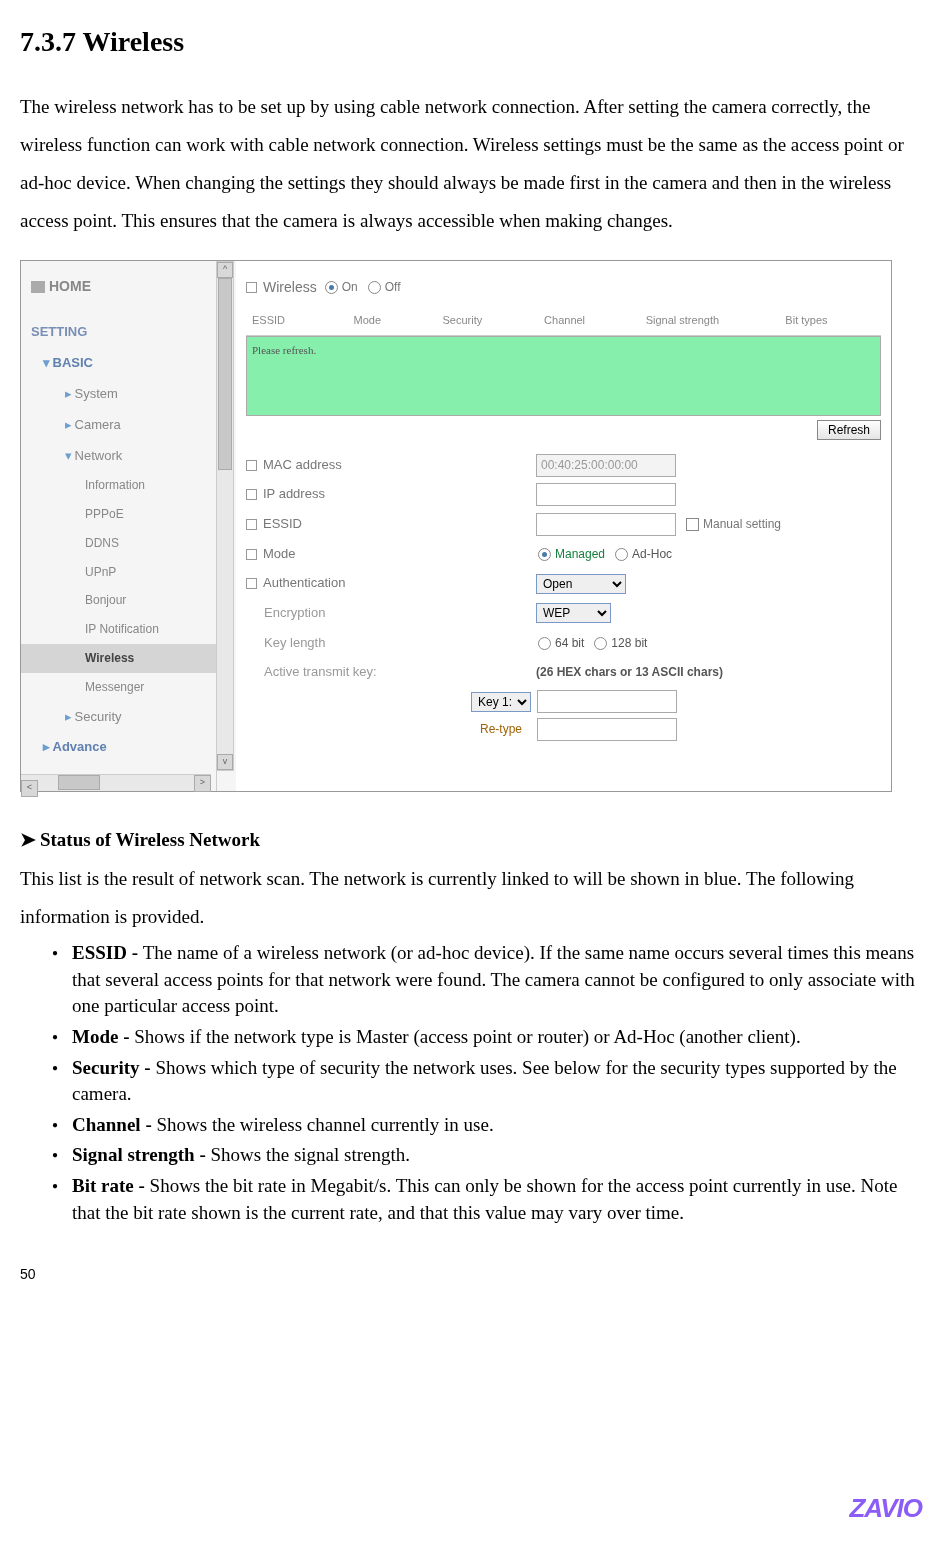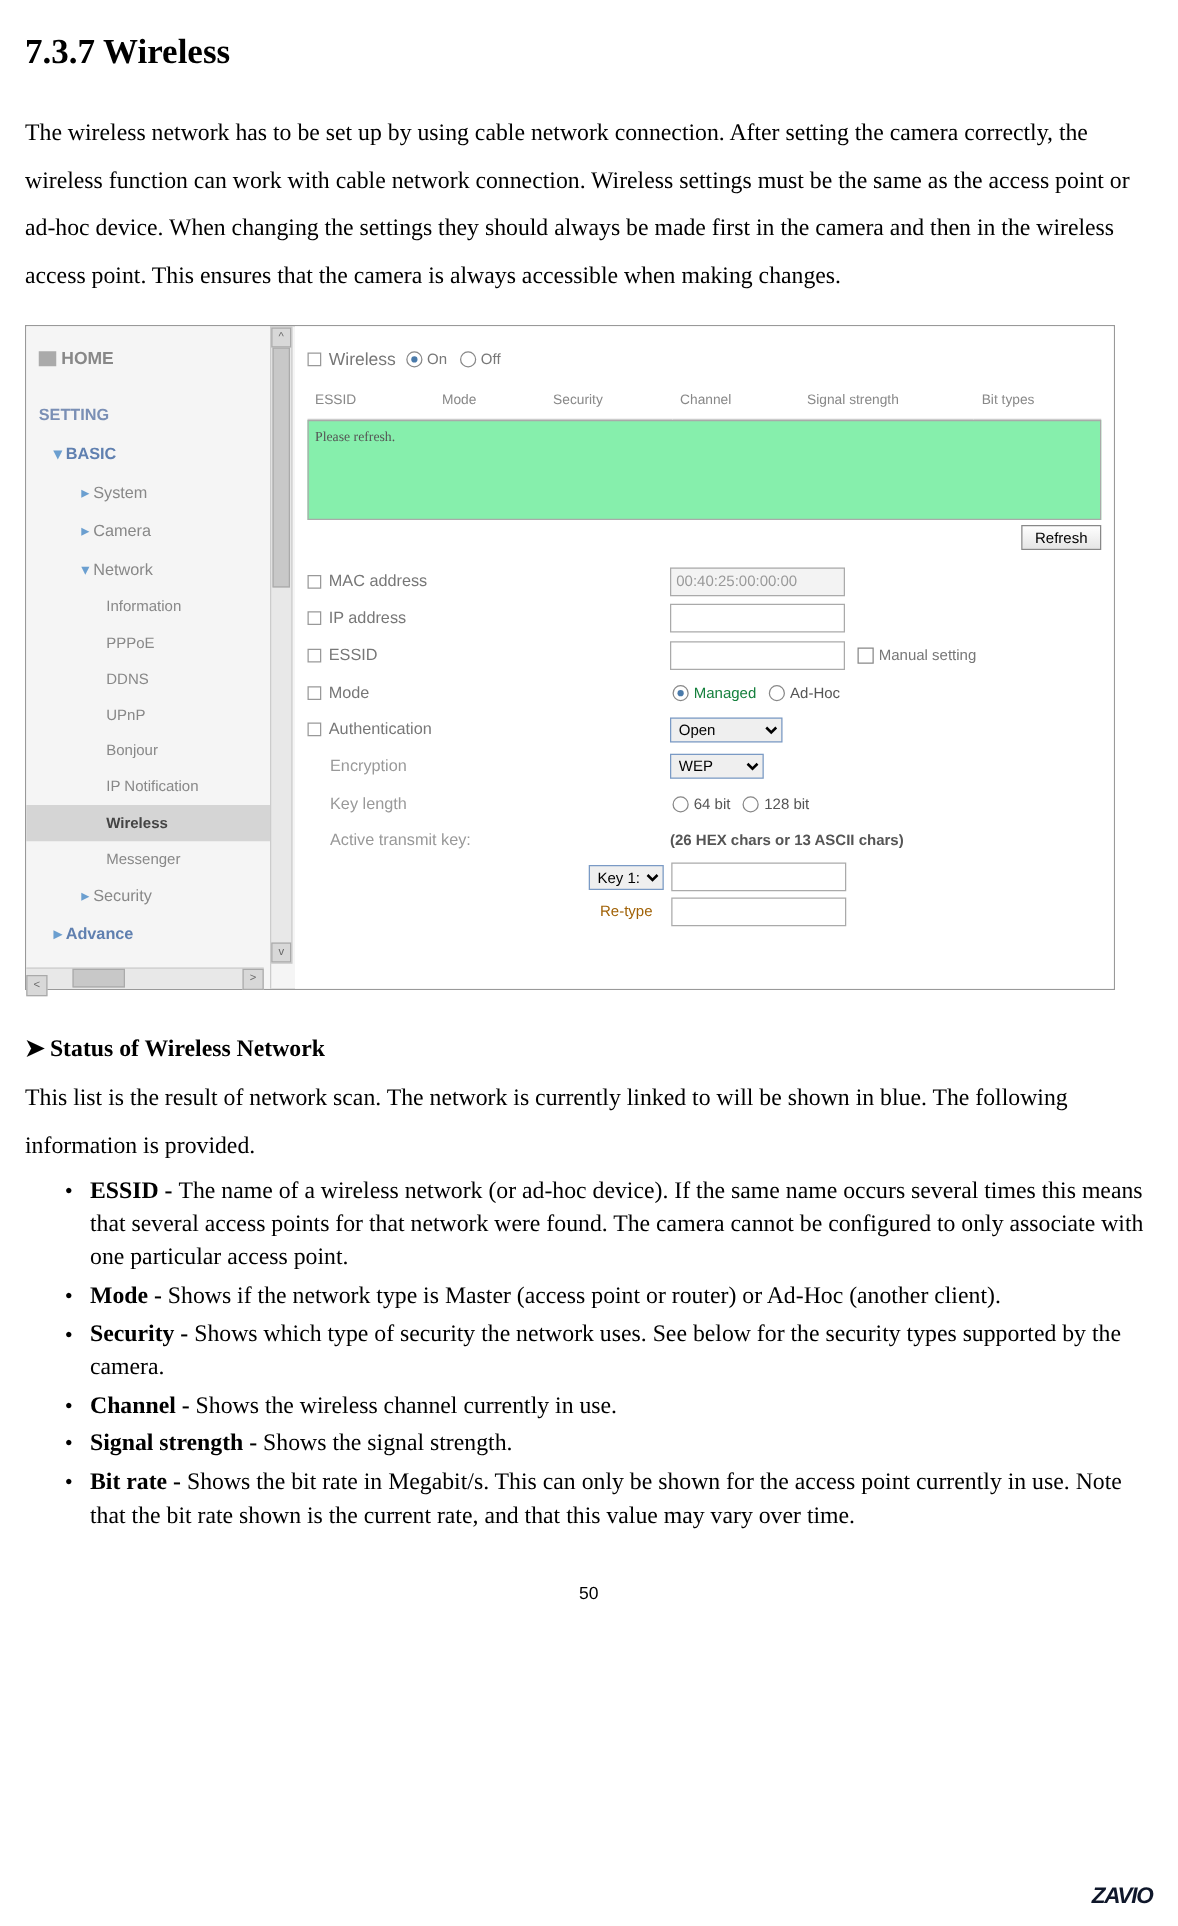--- a/index.html
+++ b/index.html
@@ -274,34 +274,33 @@
     padding-left: 12px;
   }
   ul.bullets li::before {
     content: "●";
     position: absolute;
     left: -8px;
     font-size: 10px;
     top: 6px;
   }
   .pagenum {
-    text-align: center;
     font-size: 14px;
     margin-top: 35px;
     font-family: Arial;
   }
   .logo {
     position: absolute;
     right: 20px;
     bottom: 8px;
     font-family: Arial;
     font-weight: bold;
     font-style: italic;
-    font-size: 18px;
-    color: #0f172a;
+    font-size: 26px;
+    color: #8b5cf6;
     letter-spacing: -1px;
   }
 </style>
 </head>
 <body>
 
 <h1>7.3.7 Wireless</h1>
 
 <p class="intro">The wireless network has to be set up by using cable network connection. After setting the camera correctly, the wireless function can work with cable network connection. Wireless settings must be the same as the access point or ad-hoc device. When changing the settings they should always be made first in the camera and then in the wireless access point. This ensures that the camera is always accessible when making changes.</p>
 

